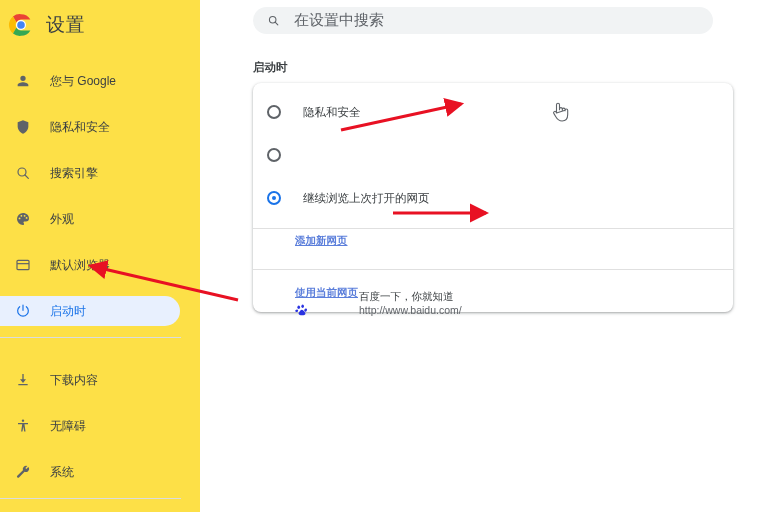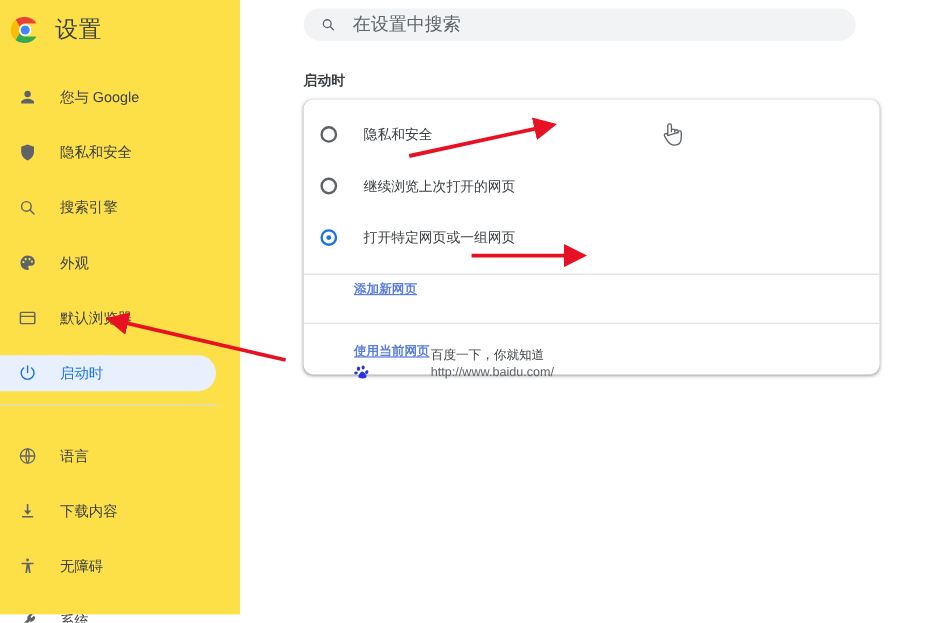--- a/index.html
+++ b/index.html
@@ -214,29 +214,20 @@
           </span>
           <span class="lbl">启动时</span>
         </div>
       </div>
 
       <div class="nav-gap"></div>
       <div class="nav-sep"></div>
       <div class="nav-gap"></div>
 
       <div>
-        <div class="nav-item">
-          <span class="ic">
-            <svg viewBox="0 0 24 24" width="16" height="16" fill="none" stroke="currentColor" stroke-width="1.6">
-                <circle cx="12" cy="12" r="9"></circle>
-                <path d="M3 12h18M12 3c2.5 2.6 2.5 15.4 0 18M12 3c-2.5 2.6-2.5 15.4 0 18"></path>
-              </svg>
-          </span>
-          <span class="lbl">语言</span>
-        </div>
 
         <div class="nav-item">
           <span class="ic">
             <svg viewBox="0 0 24 24" width="16" height="16" fill="currentColor">
                 <path d="M11 3h2v8h3.5L12 16.5 7.5 11H11V3zM5 18h14v2H5z"></path>
               </svg>
           </span>
           <span class="lbl">下载内容</span>
         </div>
 
@@ -307,26 +298,25 @@
 
     <div id="card">
 
       <div class="radio-row" style="top:14px">
         <span class="radio"></span>
         <span class="radio-lbl">隐私和安全</span>
       </div>
 
       <div class="radio-row" style="top:57px">
         <span class="radio"></span>
-        <span class="radio-lbl">继续浏览上次打开的网页</span>
       </div>
 
       <div class="radio-row" style="top:100px">
         <span class="radio checked"></span>
-        <span class="radio-lbl">打开特定网页或一组网页</span>
+        <span class="radio-lbl">继续浏览上次打开的网页</span>
       </div>
 
       <div id="site-row">
         <span class="favicon">
           <svg viewBox="0 0 24 24" width="14" height="14" fill="#2932E1">
             <ellipse cx="6.4" cy="7.2" rx="2.3" ry="3.1"></ellipse>
             <ellipse cx="13.1" cy="5.6" rx="2.2" ry="3"></ellipse>
             <ellipse cx="2.9" cy="13.4" rx="2.5" ry="2.1" transform="rotate(-20 2.9 13.4)"></ellipse>
             <ellipse cx="18.2" cy="12.2" rx="2.2" ry="2.9" transform="rotate(25 18.2 12.2)"></ellipse>
             <path d="M11.6 11.4c2.2 0 3.3 1.9 4.6 3.5 1.4 1.7 2 2.5 1.6 4-.4 1.6-2.3 2.3-5.6 2.3s-5.4-.7-5.9-2.3c-.5-1.6.3-2.6 1.6-4.2 1.3-1.6 2-3.3 3.7-3.3z"></path>

